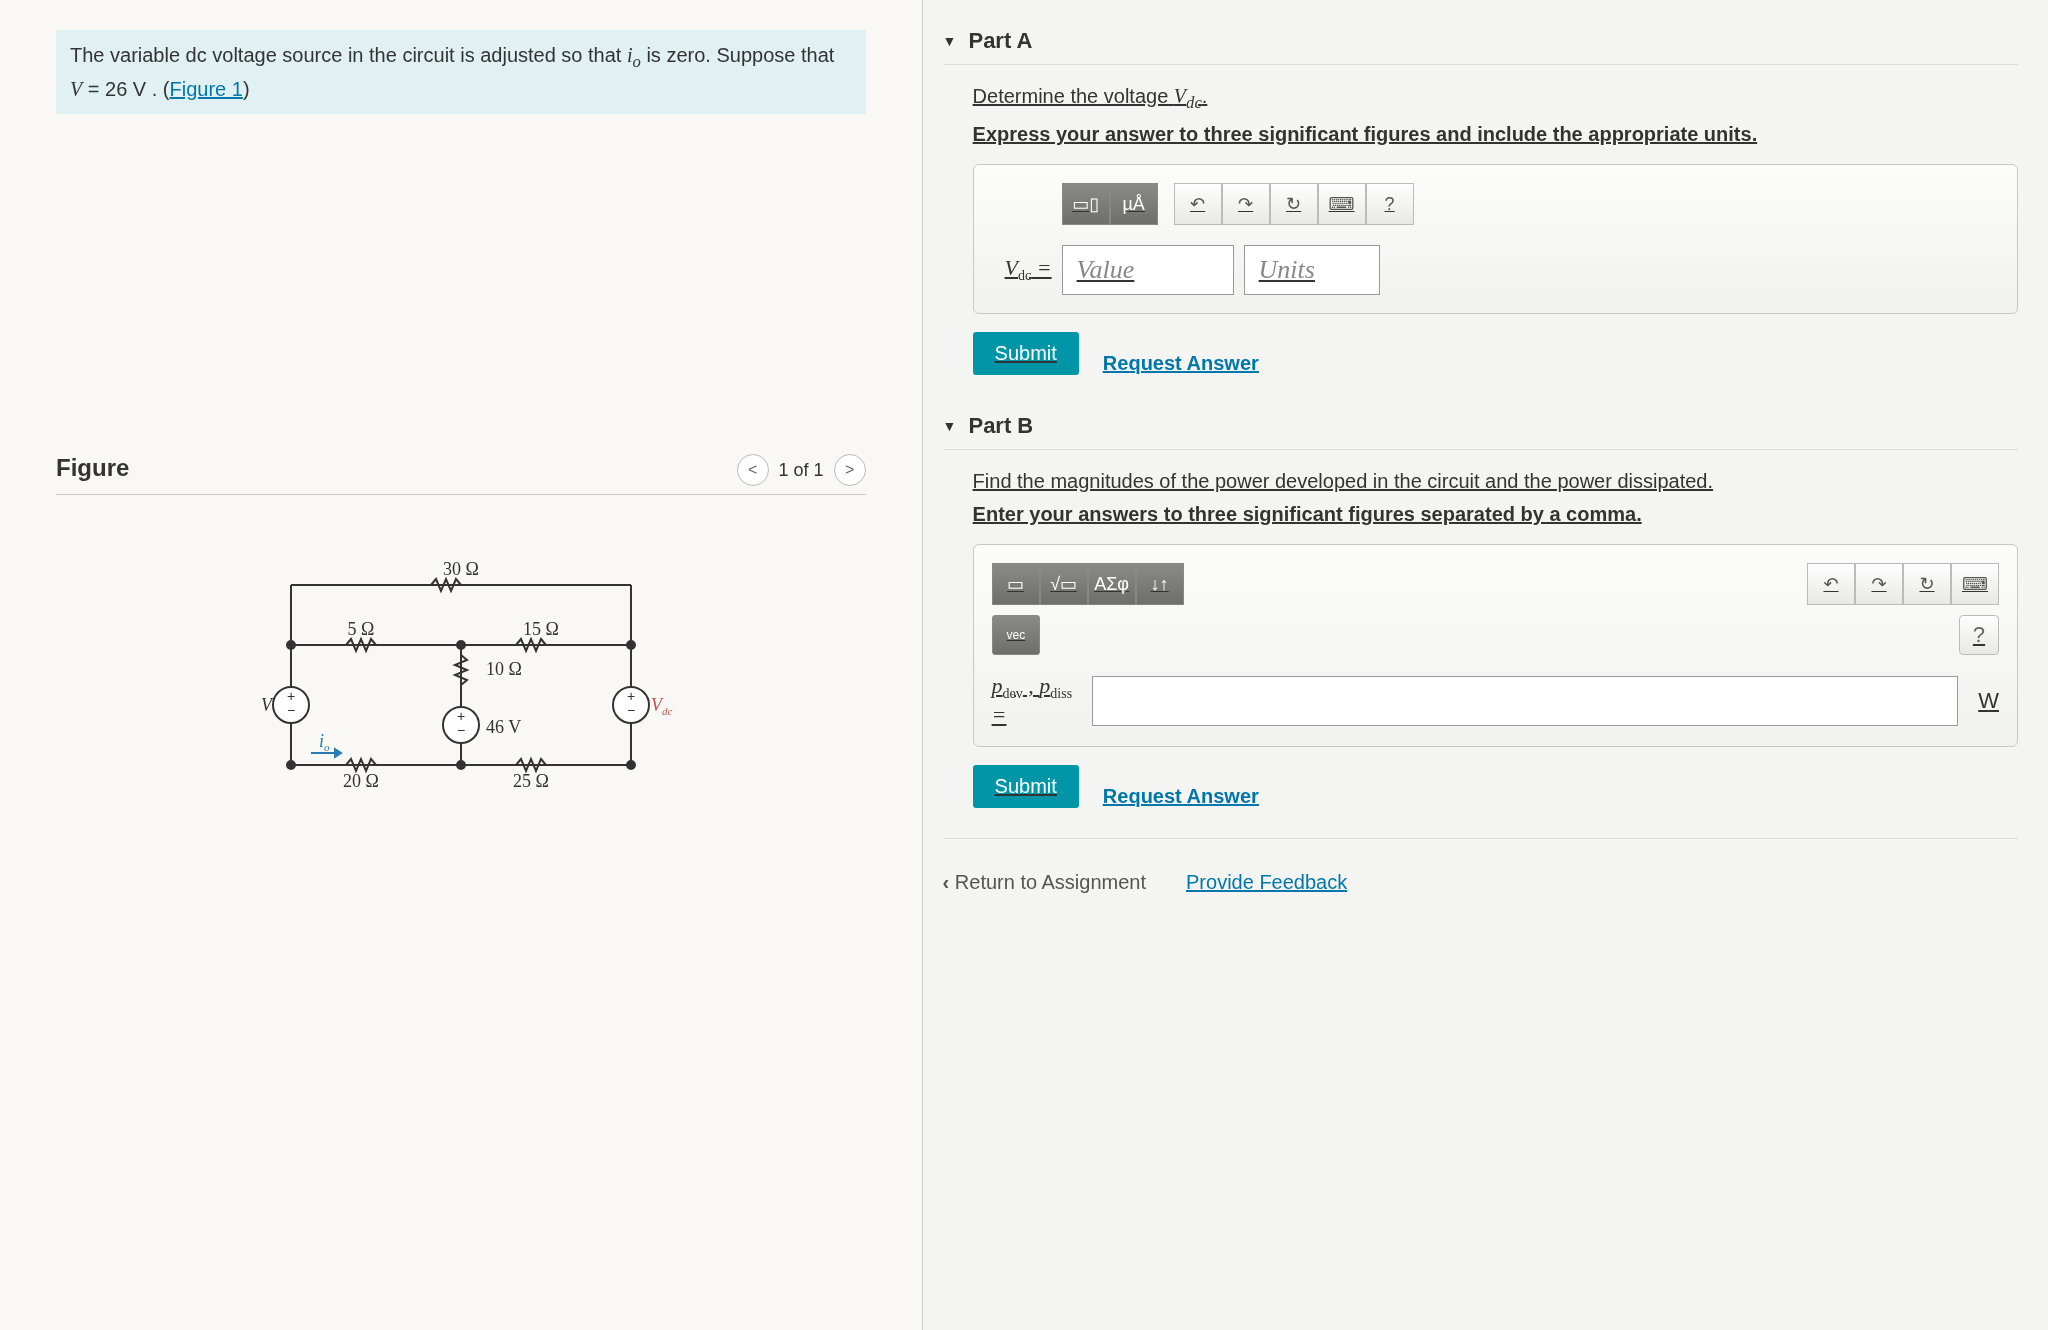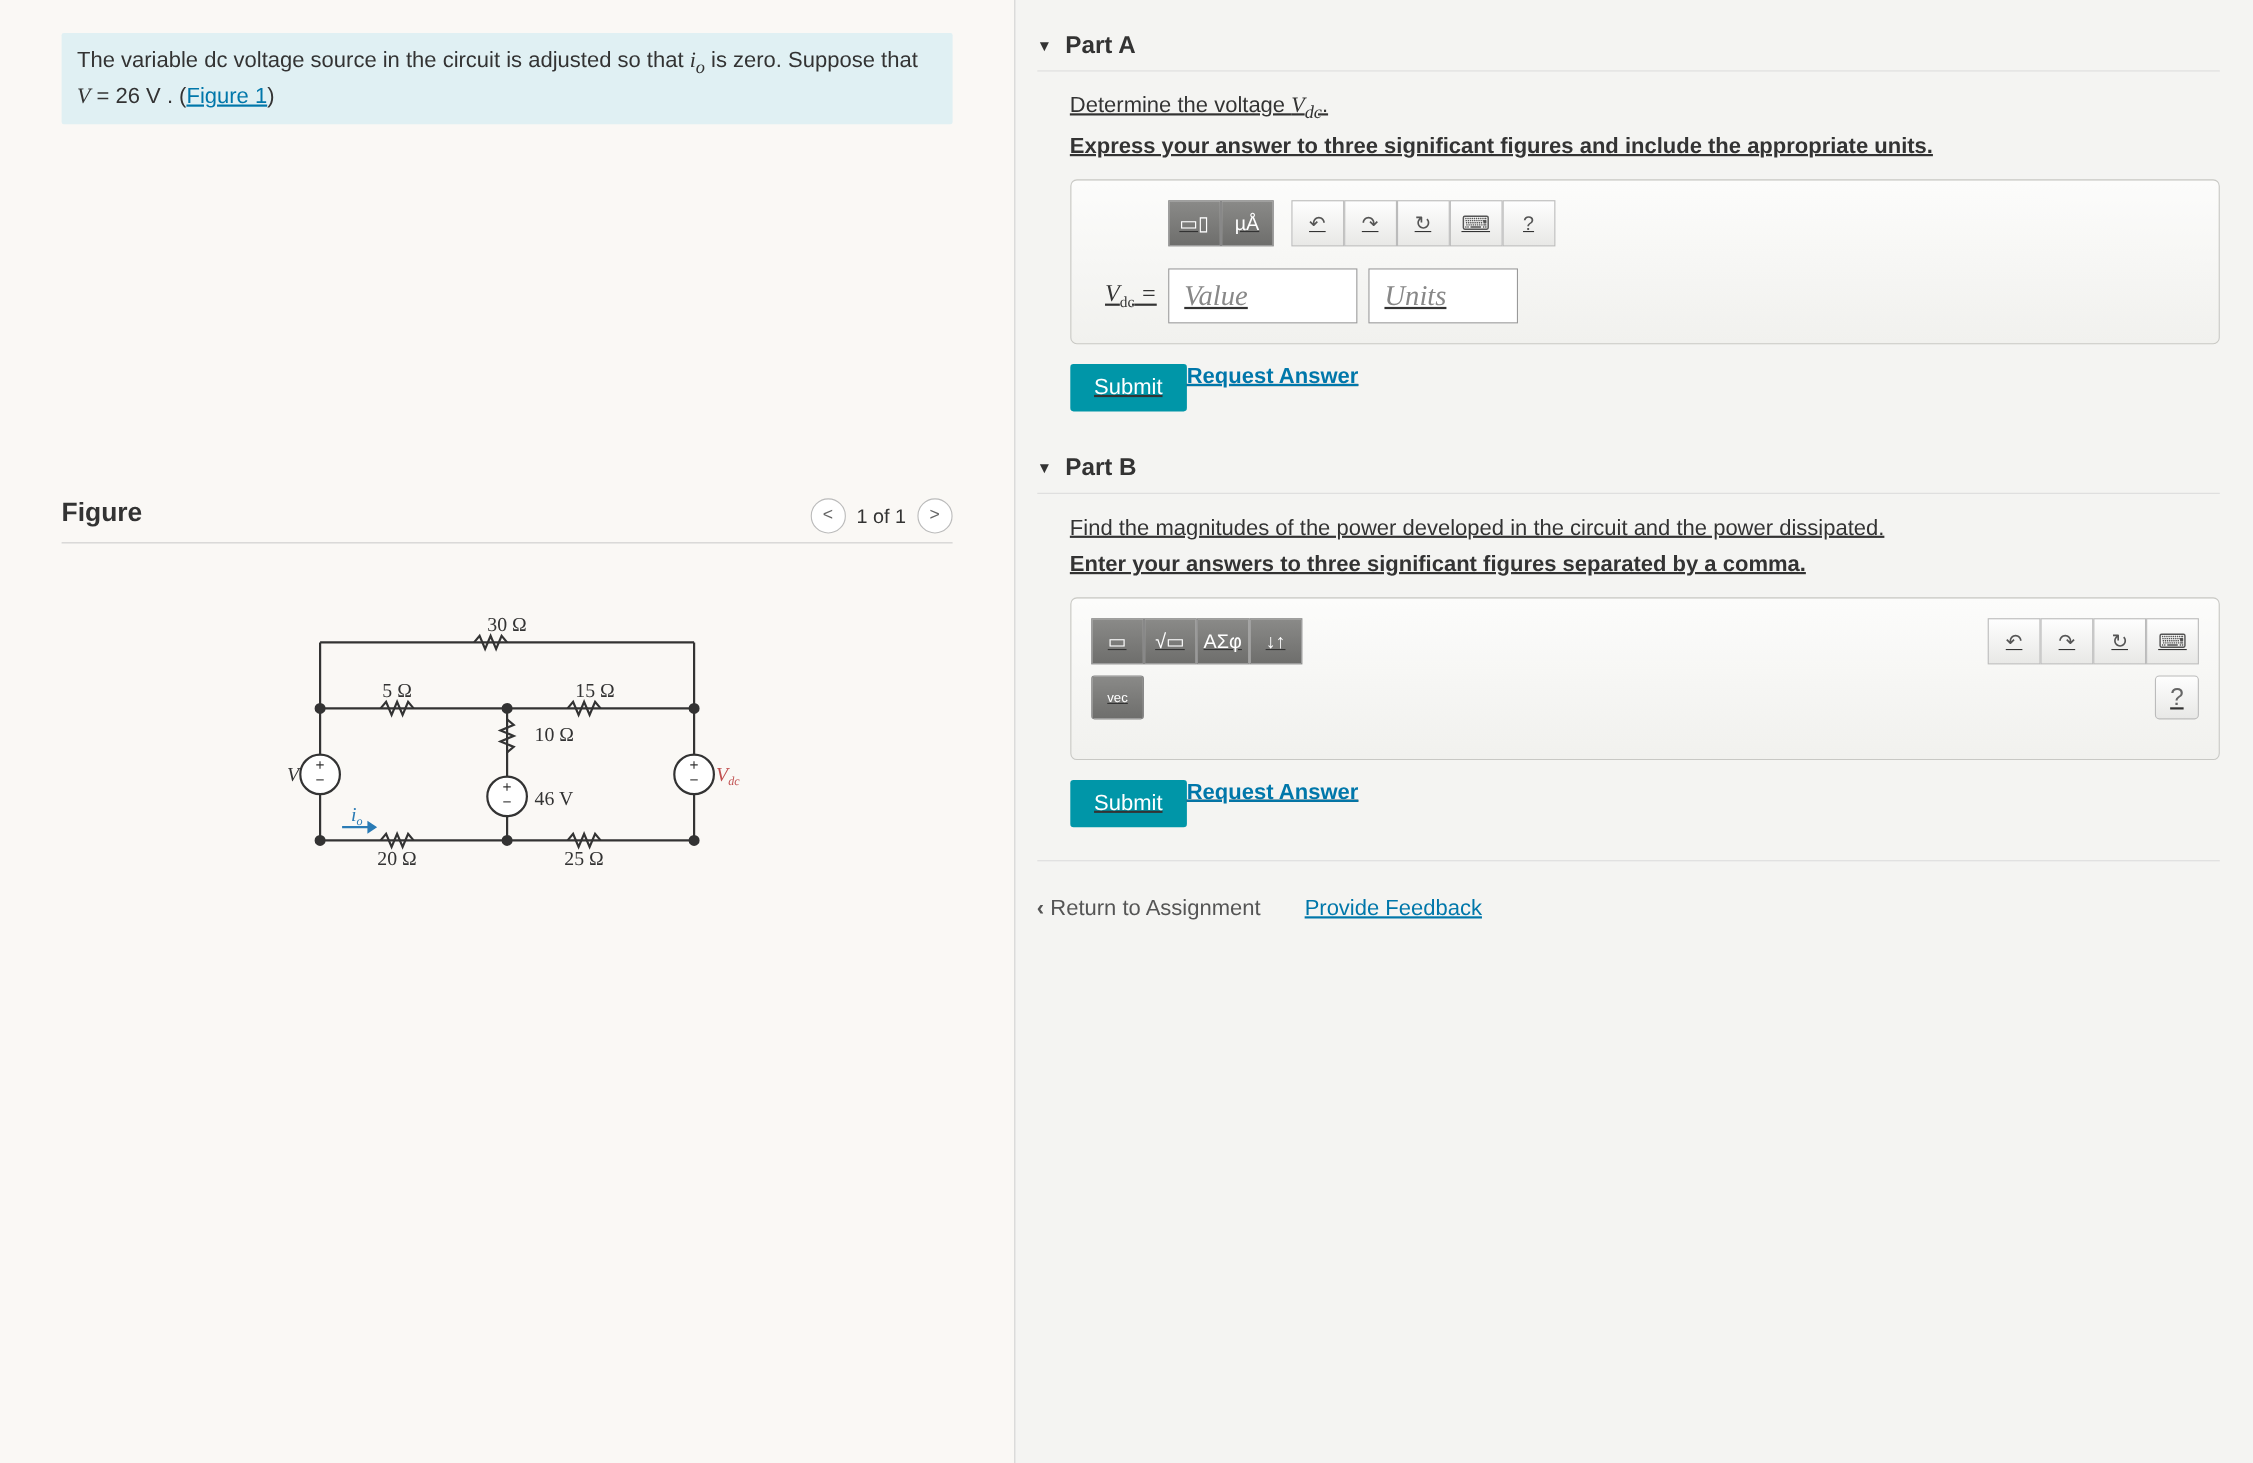--- a/index.html
+++ b/index.html
@@ -90,21 +90,21 @@
   .boxinput {
     border:1px solid #999; background:#fff; height:50px;
     font-family:"Times New Roman",serif; font-style:italic; font-size:26px;
     color:#888; padding:0 14px; display:flex; align-items:center;
   }
   .valbox { width:172px; }
   .unitbox { width:136px; }
   .widebox { flex:1; }
   .unit-suffix { font-size:22px; margin-left:10px; }
 
-  .actions { display:flex; align-items:flex-start; }
+  .actions { display:flex; align-items:flex-end; gap:24px; }
   .submit-btn {
     background:#0096a8; color:#fff; border:none; font-size:20px;
     padding:10px 22px; border-radius:3px; cursor:pointer; font-weight:500;
   }
   .link { color:#0077aa; text-decoration:underline; font-size:20px; cursor:pointer; font-weight:bold;}
   .toolbar2 { display:flex; align-items:center; gap:0; margin-bottom:10px;}
   .toolbar2 .spacer { flex:1;}
   .vec-row { display:flex; margin-bottom:18px;}
   .vec-btn {
     background:linear-gradient(#8a8a88,#6e6e6c); color:#fff;
@@ -263,20 +263,27 @@
         <div class="tool light">↶</div>
         <div class="tool light">↷</div>
         <div class="tool light">↻</div>
         <div class="tool light">⌨</div>
       </div>
       <div class="vec-row">
         <button class="vec-btn">vec</button>
         <div class="spacer" style="flex:1"></div>
         <div class="help-btn">?</div>
       </div>
+      <div class="answer-row">
+        <span class="varlabel" style="min-width:90px;text-align:left;">
+          <i><span>p</span></i><span class="sub">dev</span><span> , </span><i><span>p</span></i><span class="sub">diss</span><br><span>=</span>
+        </span>
+        <div class="boxinput widebox"></div>
+        <span class="unit-suffix">W</span>
+      </div>
     </div>
     <div class="actions">
       <button class="submit-btn">Submit</button>
       <a class="link">Request Answer</a>
     </div>
   </div>
 
   <div class="footer-links">
     <a class="ret">Return to Assignment</a>
     <a>Provide Feedback</a>

